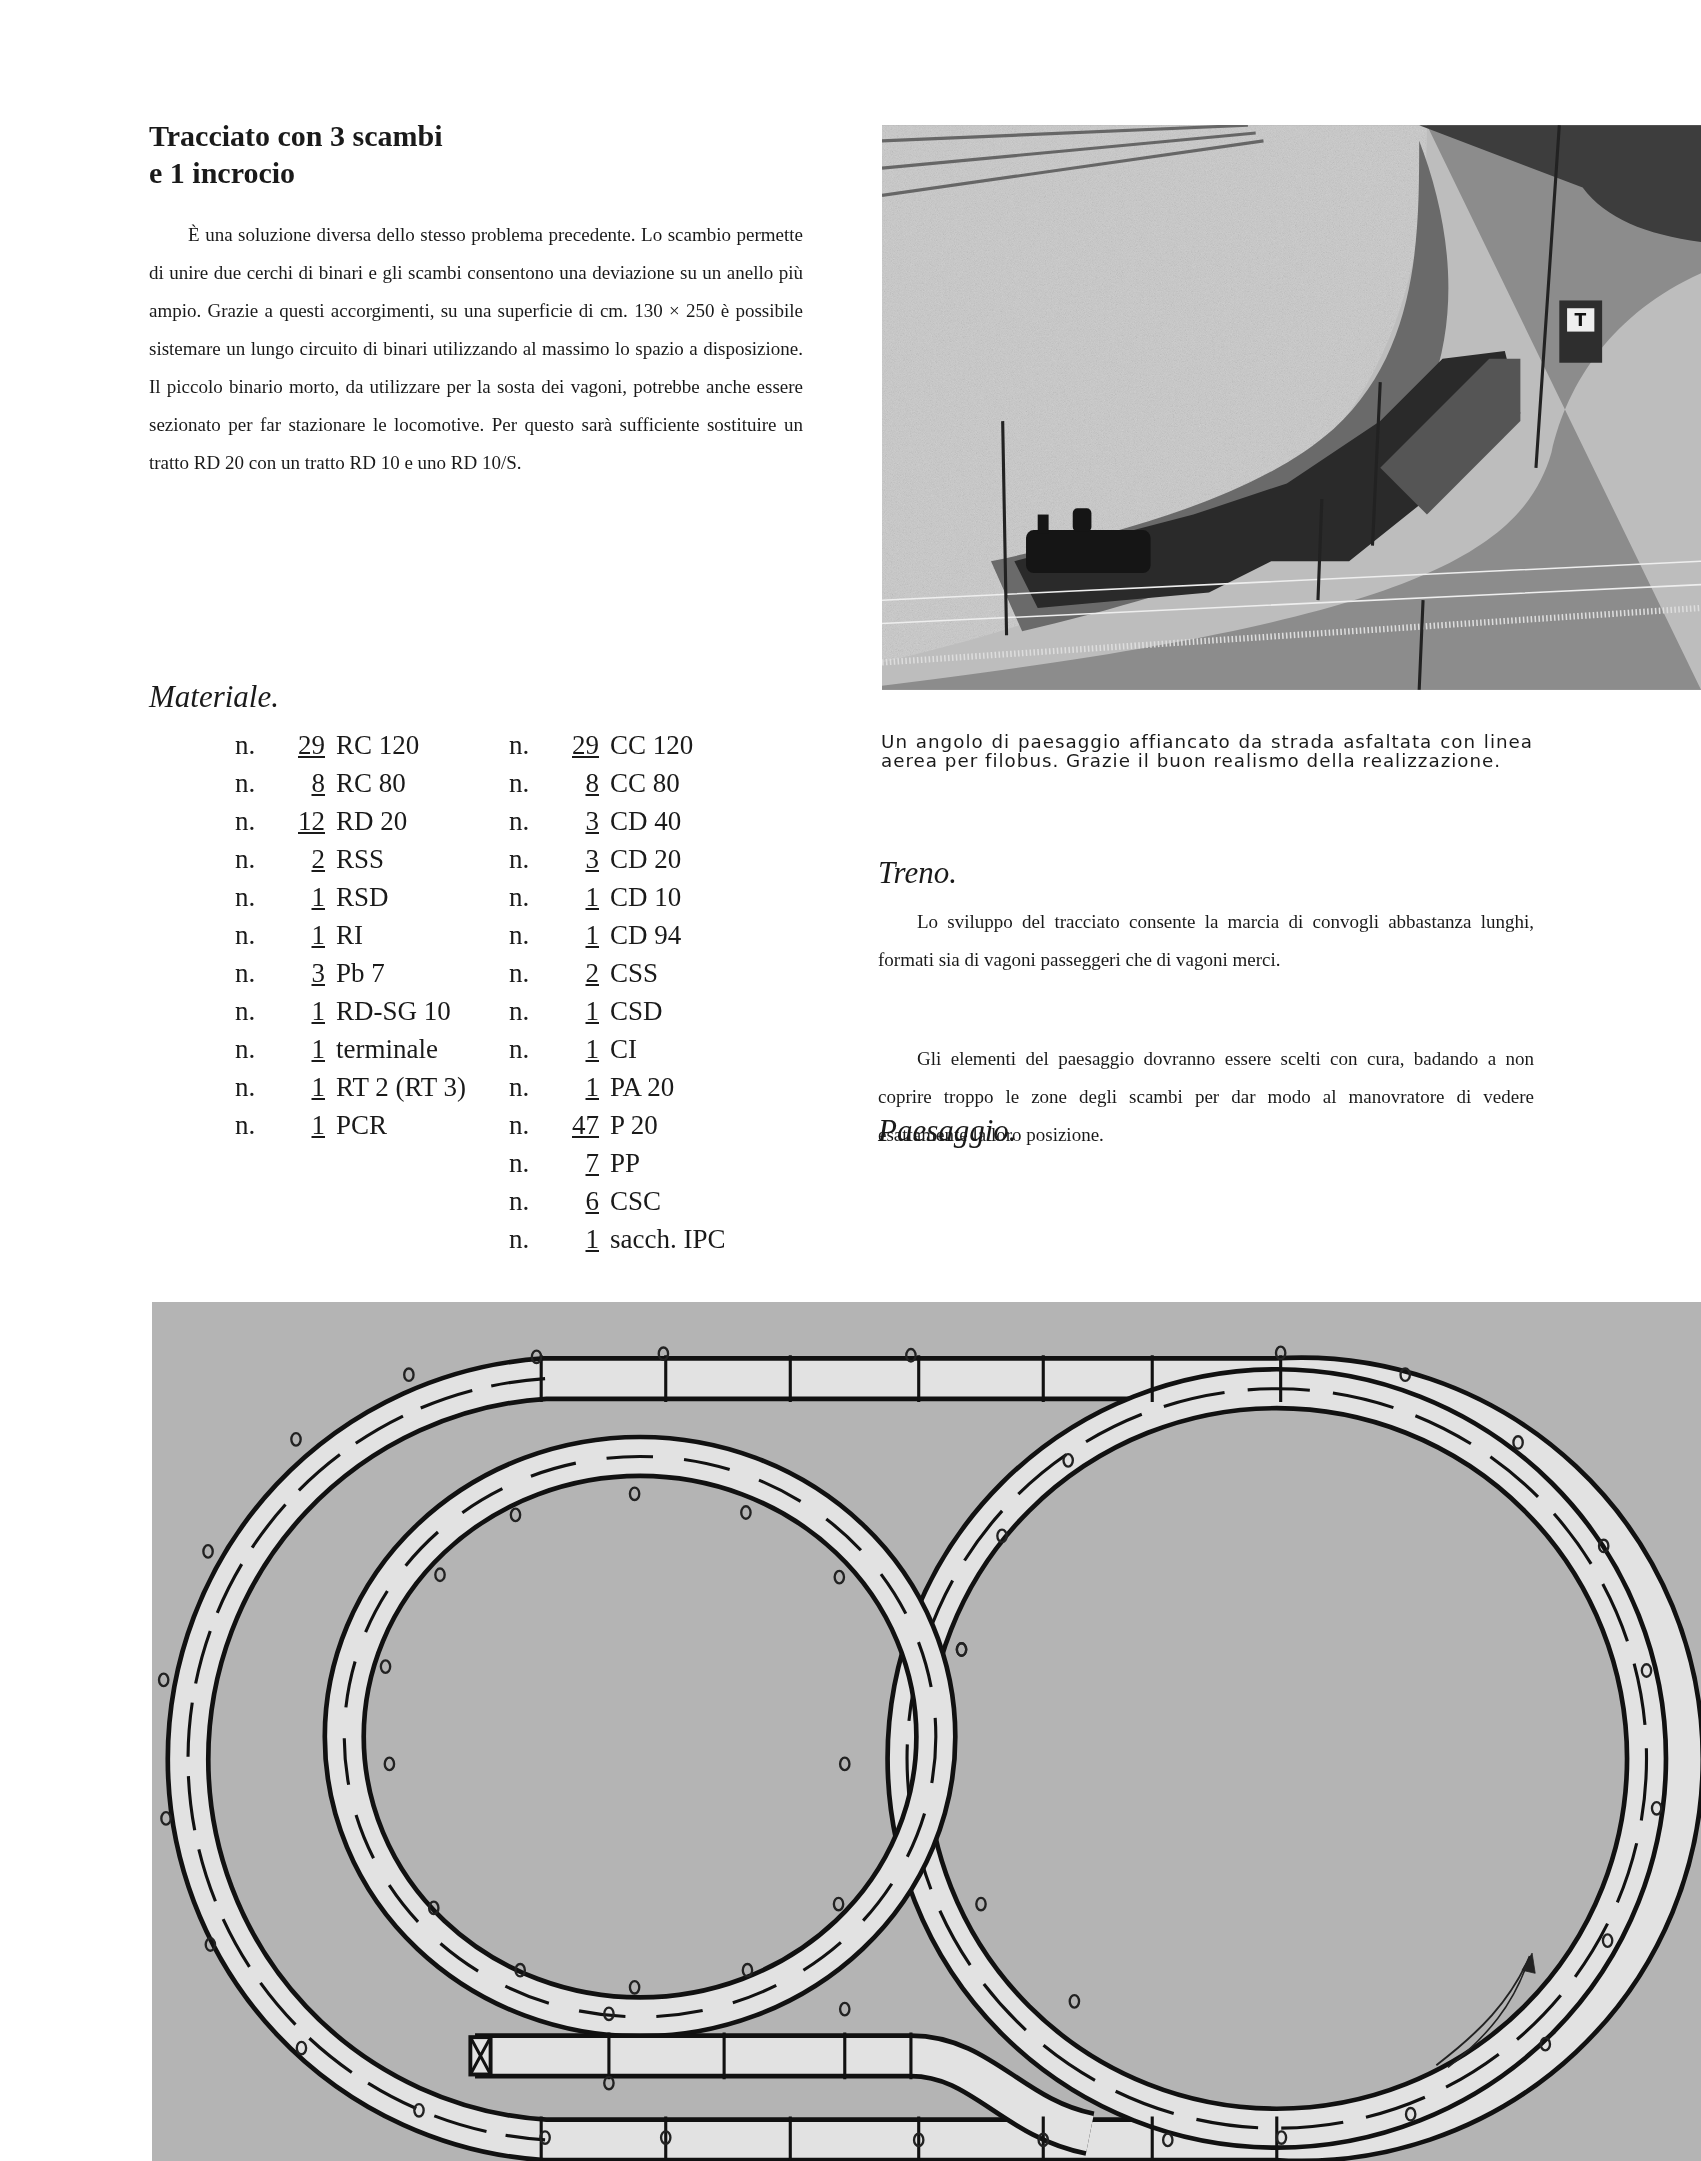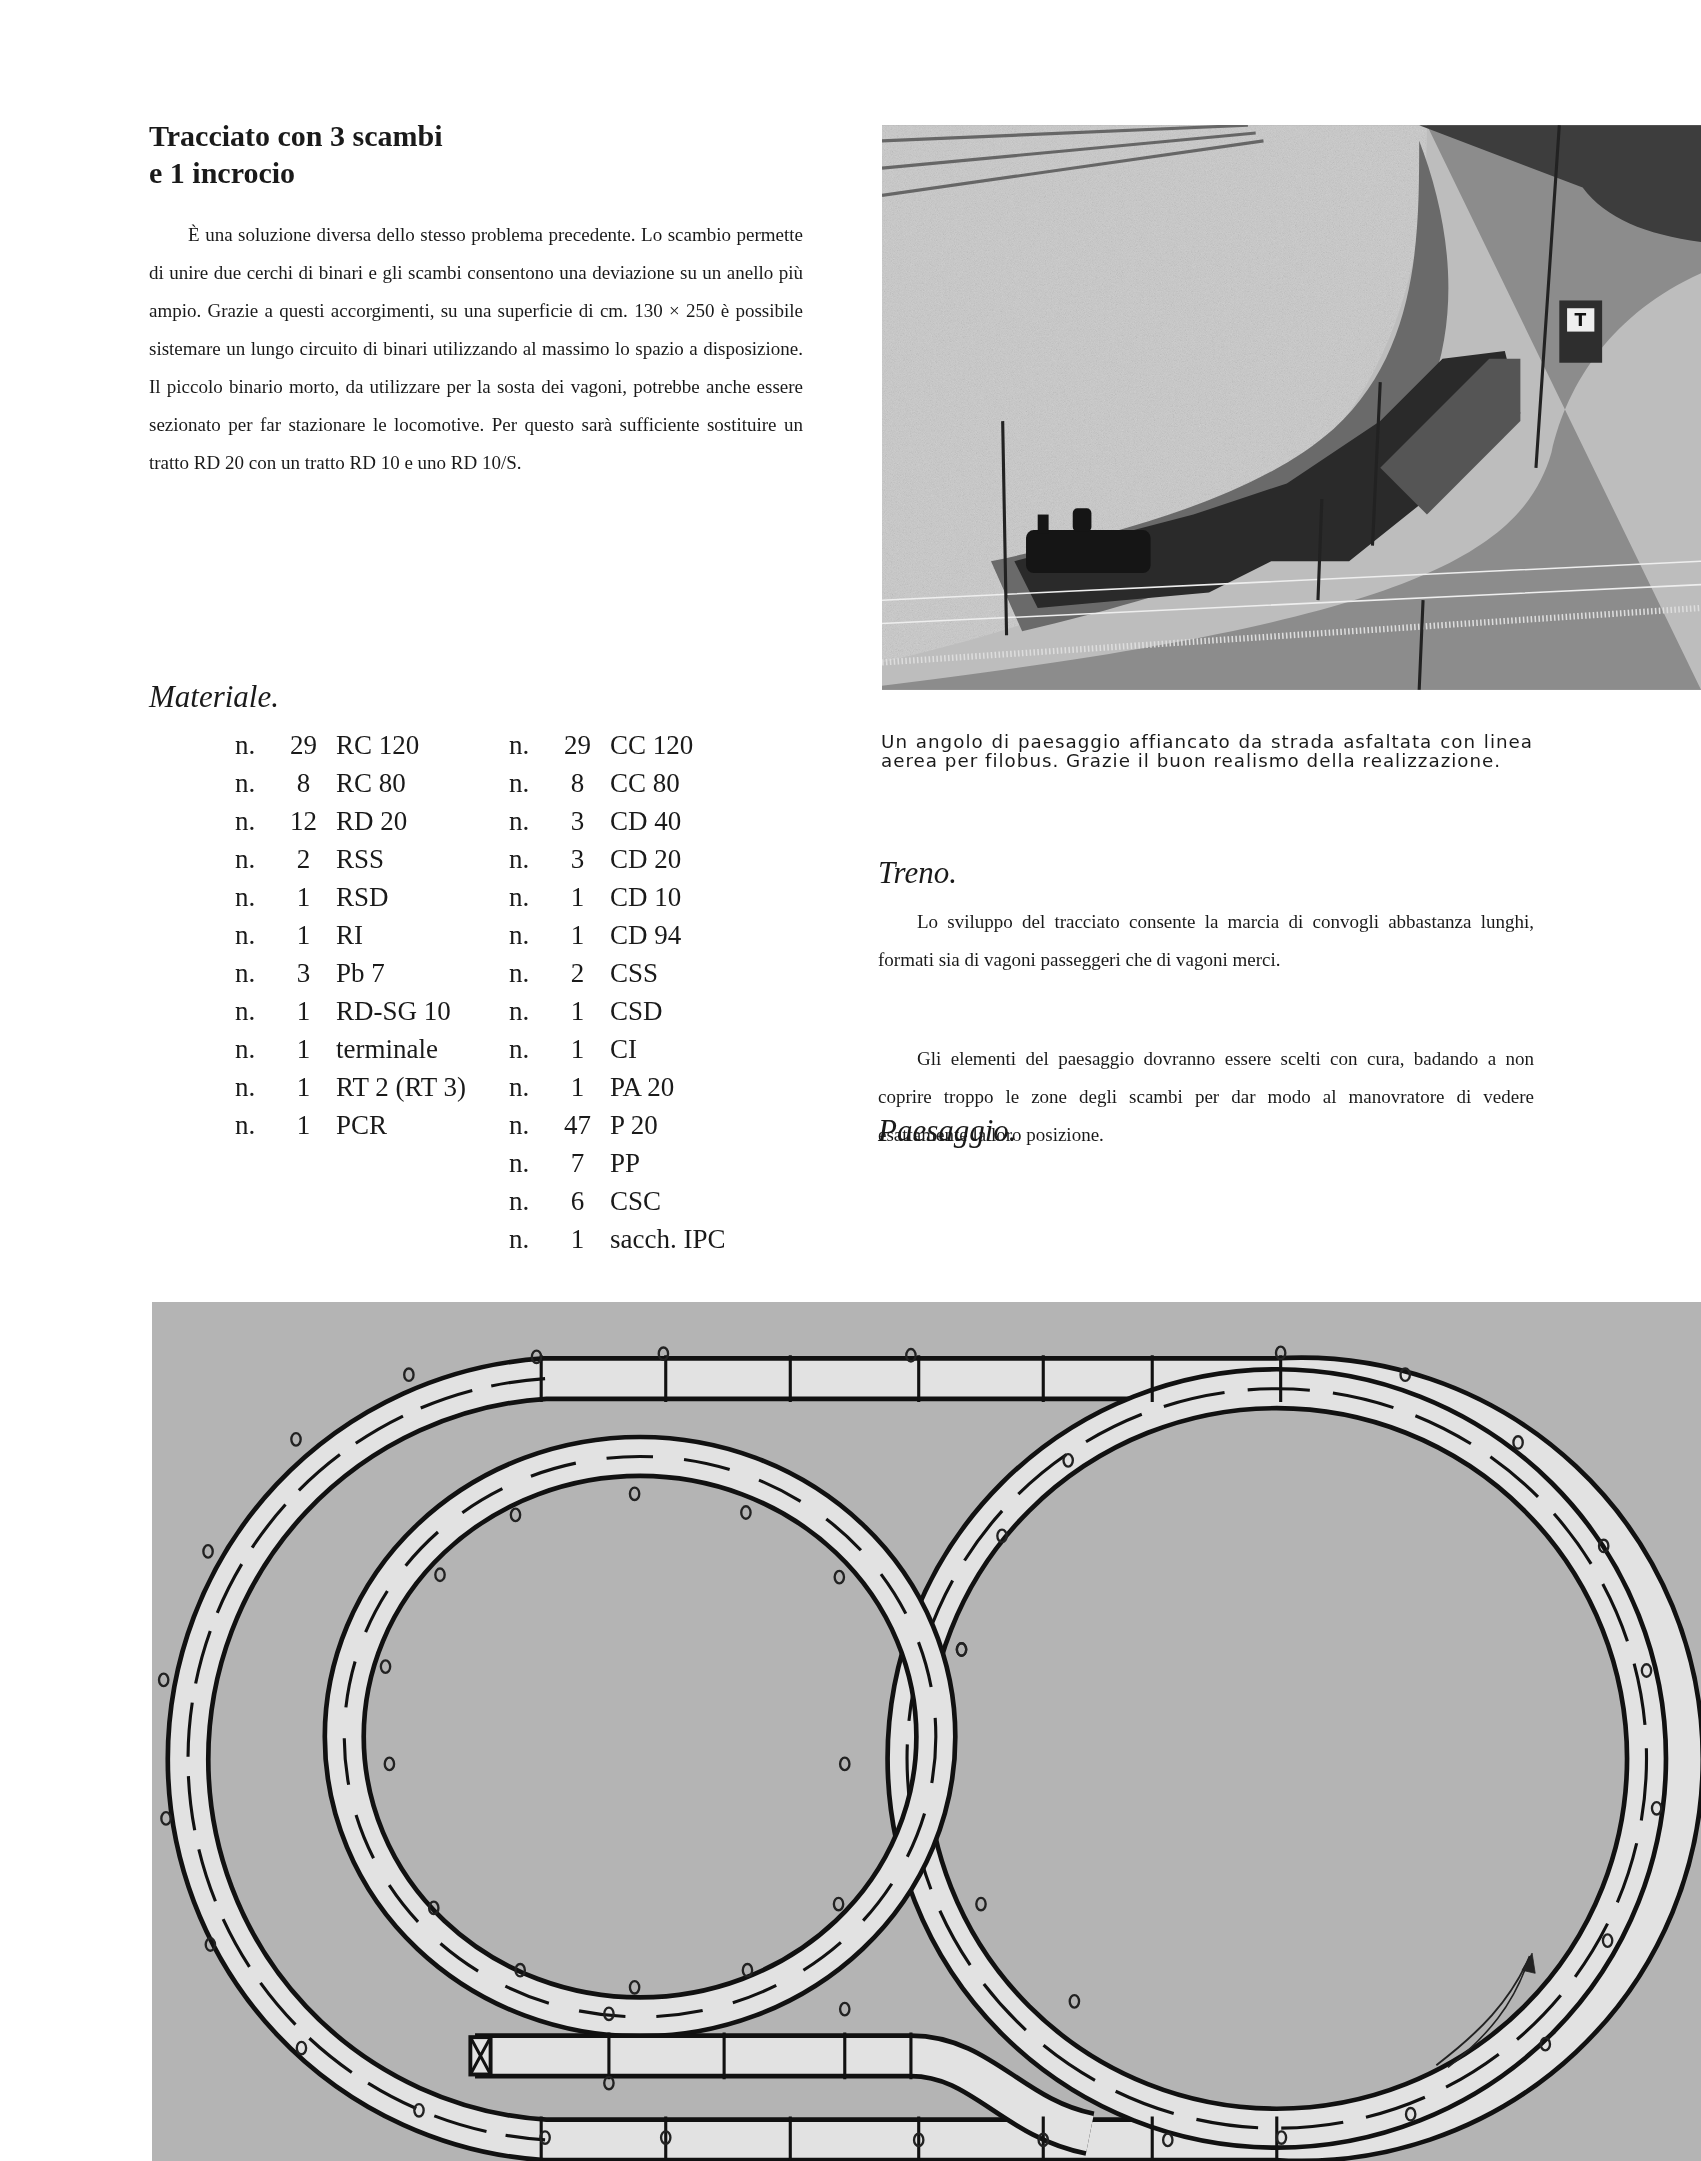--- a/index.html
+++ b/index.html
@@ -7,21 +7,21 @@
   .abs{position:absolute;}
   .title{left:149px;top:117px;font-size:30px;font-weight:bold;line-height:37px;margin:0;}
   .body-text{font-size:19px;line-height:38px;text-align:justify;text-align-last:left;}
   .intro{left:149px;top:216px;width:654px;}
   .intro p, .col-right p{margin:0;text-indent:39px;}
   .italic-head{font-style:italic;font-size:31px;margin:0;}
   .mat-head{left:149px;top:679px;}
   .mat-list{font-size:27px;line-height:38px;}
   .mat-row{display:flex;height:38px;white-space:nowrap;}
   .mat-n{width:47px;}
-  .mat-q{width:43px;text-align:center;margin-right:11px;}
+  .mat-q{width:43px;text-align:right;margin-right:11px;text-decoration:underline;}
   .mat-left{left:235px;top:726px;}
   .mat-right{left:509px;top:726px;}
   .photo{left:882px;top:125px;width:819px;height:565px;overflow:hidden;background:#8a8a8a;}
   .caption{left:881px;top:733px;width:652px;font-family:"DejaVu Sans","Liberation Sans",sans-serif;font-size:18.3px;line-height:18.7px;letter-spacing:1px;text-align:justify;text-align-last:left;margin:0;}
   .col-right{left:878px;}
   .treno-head{top:855px;}
   .treno-text{top:903px;width:656px;}
   .paes-head{top:1113px;}
   .paes-text{top:1040px;width:656px;}
   .diagram{left:152px;top:1302px;width:1549px;height:860px;background:#b4b4b4;overflow:hidden;}

